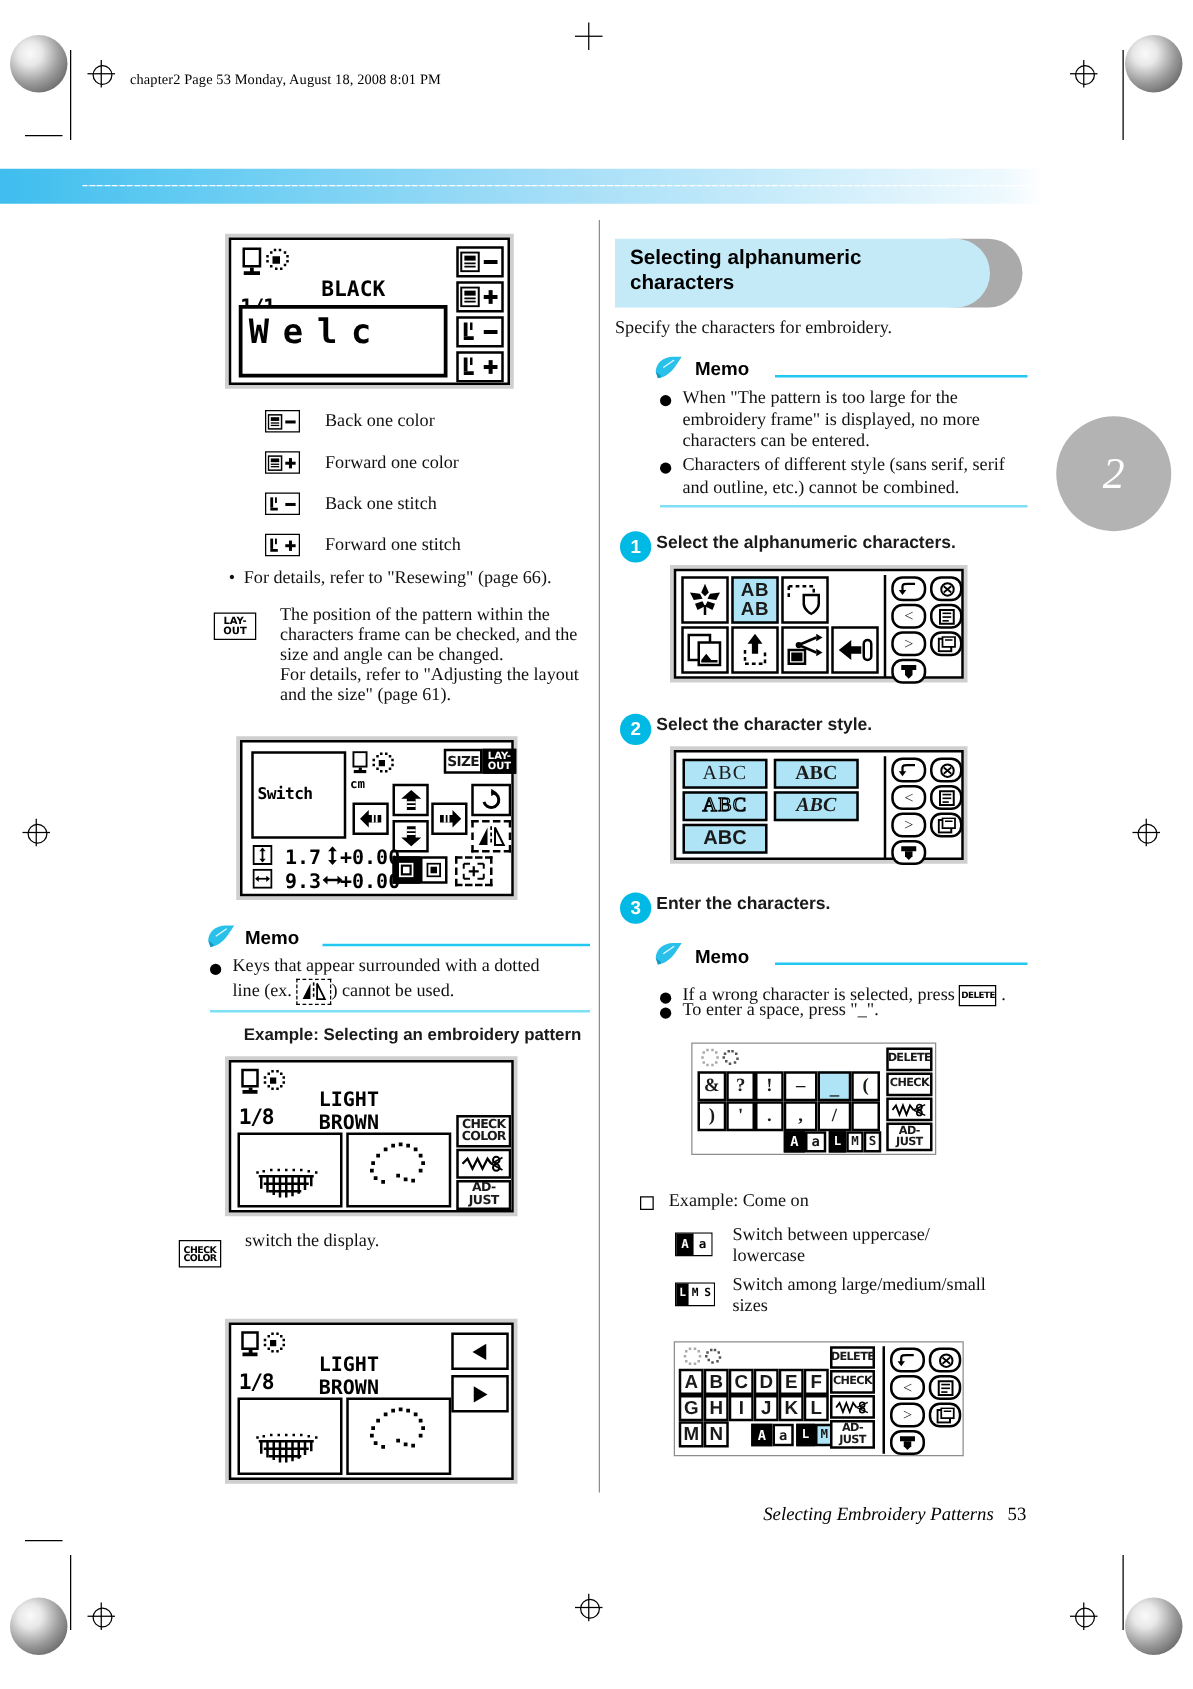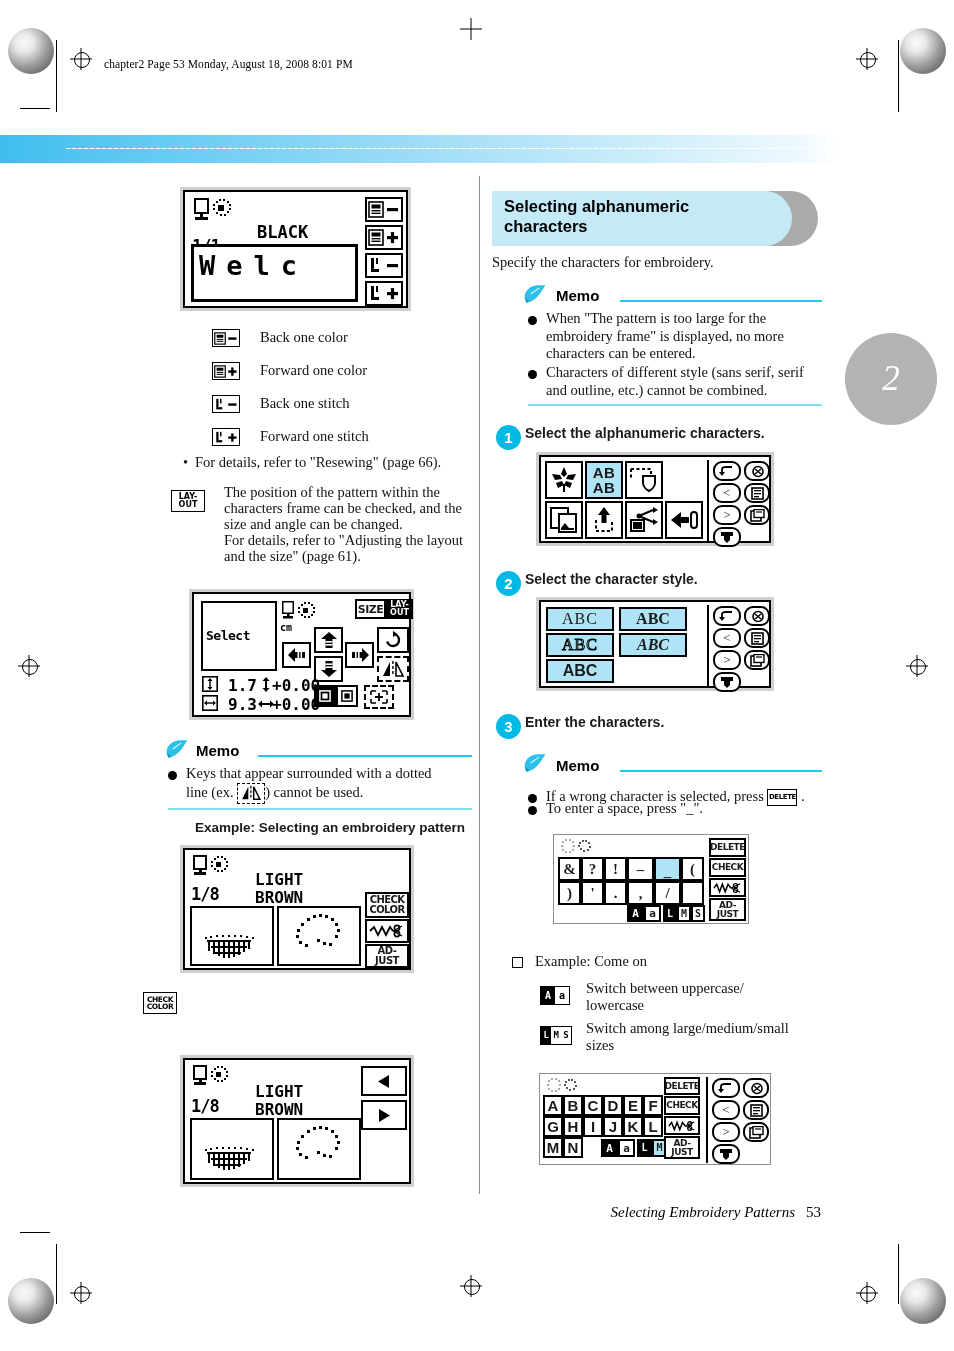--- a/index.html
+++ b/index.html
@@ -278,21 +278,21 @@
   <span>OUT</span>
 </span>
 <div class="body-t abs" style="left:224px;top:484px;width:248px;line-height:16px;">
   <span>The position of the pattern within the characters frame can be checked, and the size and angle can be changed.</span>
   <span style="display:block;">For details, refer to "Adjusting the layout and the size" (page 61).</span>
 </div>
 
 <div class="lcd" style="left:192px;top:592px;width:219px;height:125px;">
 
   <div class="abs" style="left:7px;top:7px;width:76px;height:70px;border:2px solid #000;box-sizing:border-box;"></div>
-  <div class="lcdtxt" style="left:12px;top:34px;font-size:13px;letter-spacing:-0.5px;">Select</div>
+  <div class="lcdtxt" style="left:12px;top:34px;font-size:13px;letter-spacing:-0.5px;">Switch</div>
 
   <svg class="abs" style="left:86px;top:6px;" width="44" height="22" viewBox="0 0 44 22">
     <rect x="2" y="1" width="12" height="13" fill="#000"></rect>
       <rect x="3.5" y="2.5" width="9" height="10" fill="#fff"></rect>
     <rect x="7" y="14" width="2.5" height="3" fill="#000"></rect>
       <rect x="3" y="16" width="10" height="2.5" fill="#000"></rect>
     <g fill="#000">
         <rect x="18" y="7" width="2" height="2"></rect>
         <rect x="21" y="4" width="2" height="2"></rect>
         <rect x="24" y="2" width="2" height="2"></rect>
@@ -523,20 +523,21 @@
     <span>AD-</span>
     <span>JUST</span>
   </div>
 </div>
 
 <span class="ikey two abs" style="left:143px;top:992px;width:34px;height:22px;font-size:7.5px;letter-spacing:-0.4px;">
   <span>CHECK</span>
   <span>COLOR</span>
 </span>
 <div class="body-t abs" style="left:196px;top:984px;width:280px;line-height:19px;">
+  <div>switch the display.</div>
 </div>
 
 <div class="lcd" style="left:183px;top:1058px;width:228px;height:126px;">
   <svg class="abs" style="left:6px;top:4px;" width="50" height="24" viewBox="0 0 50 24">
     <rect x="2" y="1" width="14" height="15" fill="#000"></rect>
       <rect x="4" y="3" width="10" height="11" fill="#fff"></rect>
     <rect x="8" y="16" width="3" height="3" fill="#000"></rect>
       <rect x="3" y="18" width="12" height="3" fill="#000"></rect>
     <g fill="#000">
         <rect x="20" y="7" width="2" height="2"></rect>

